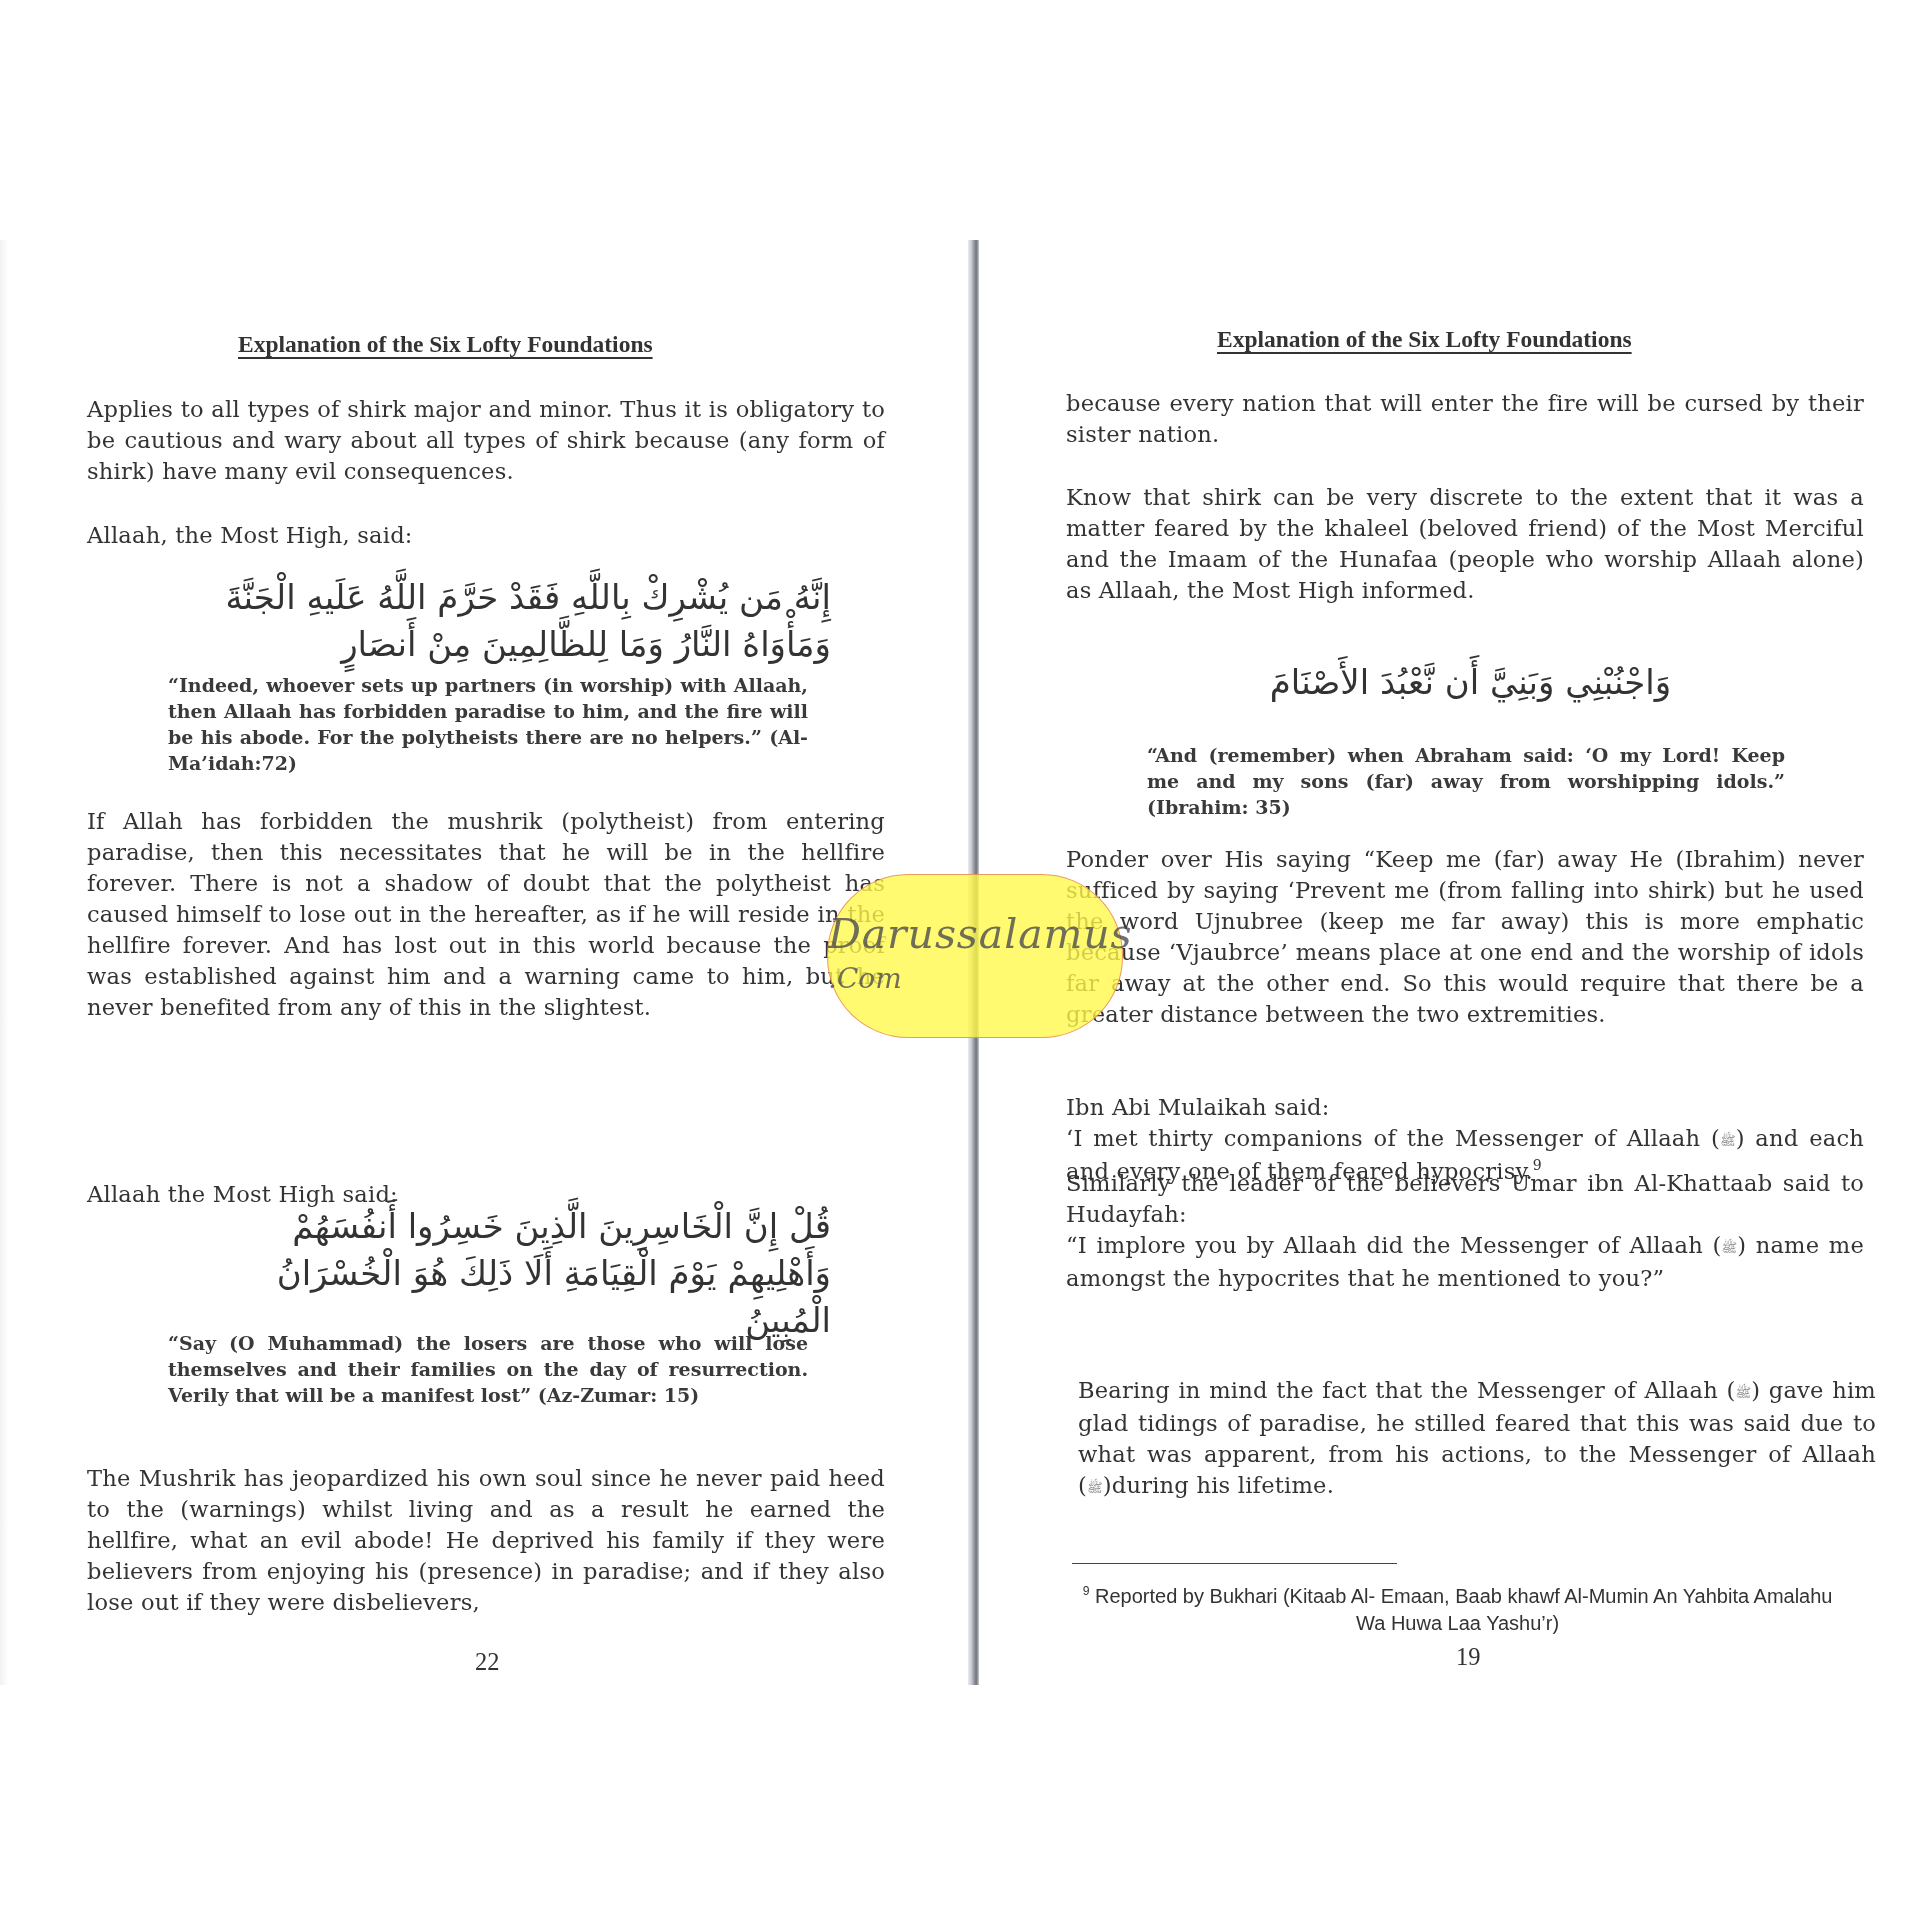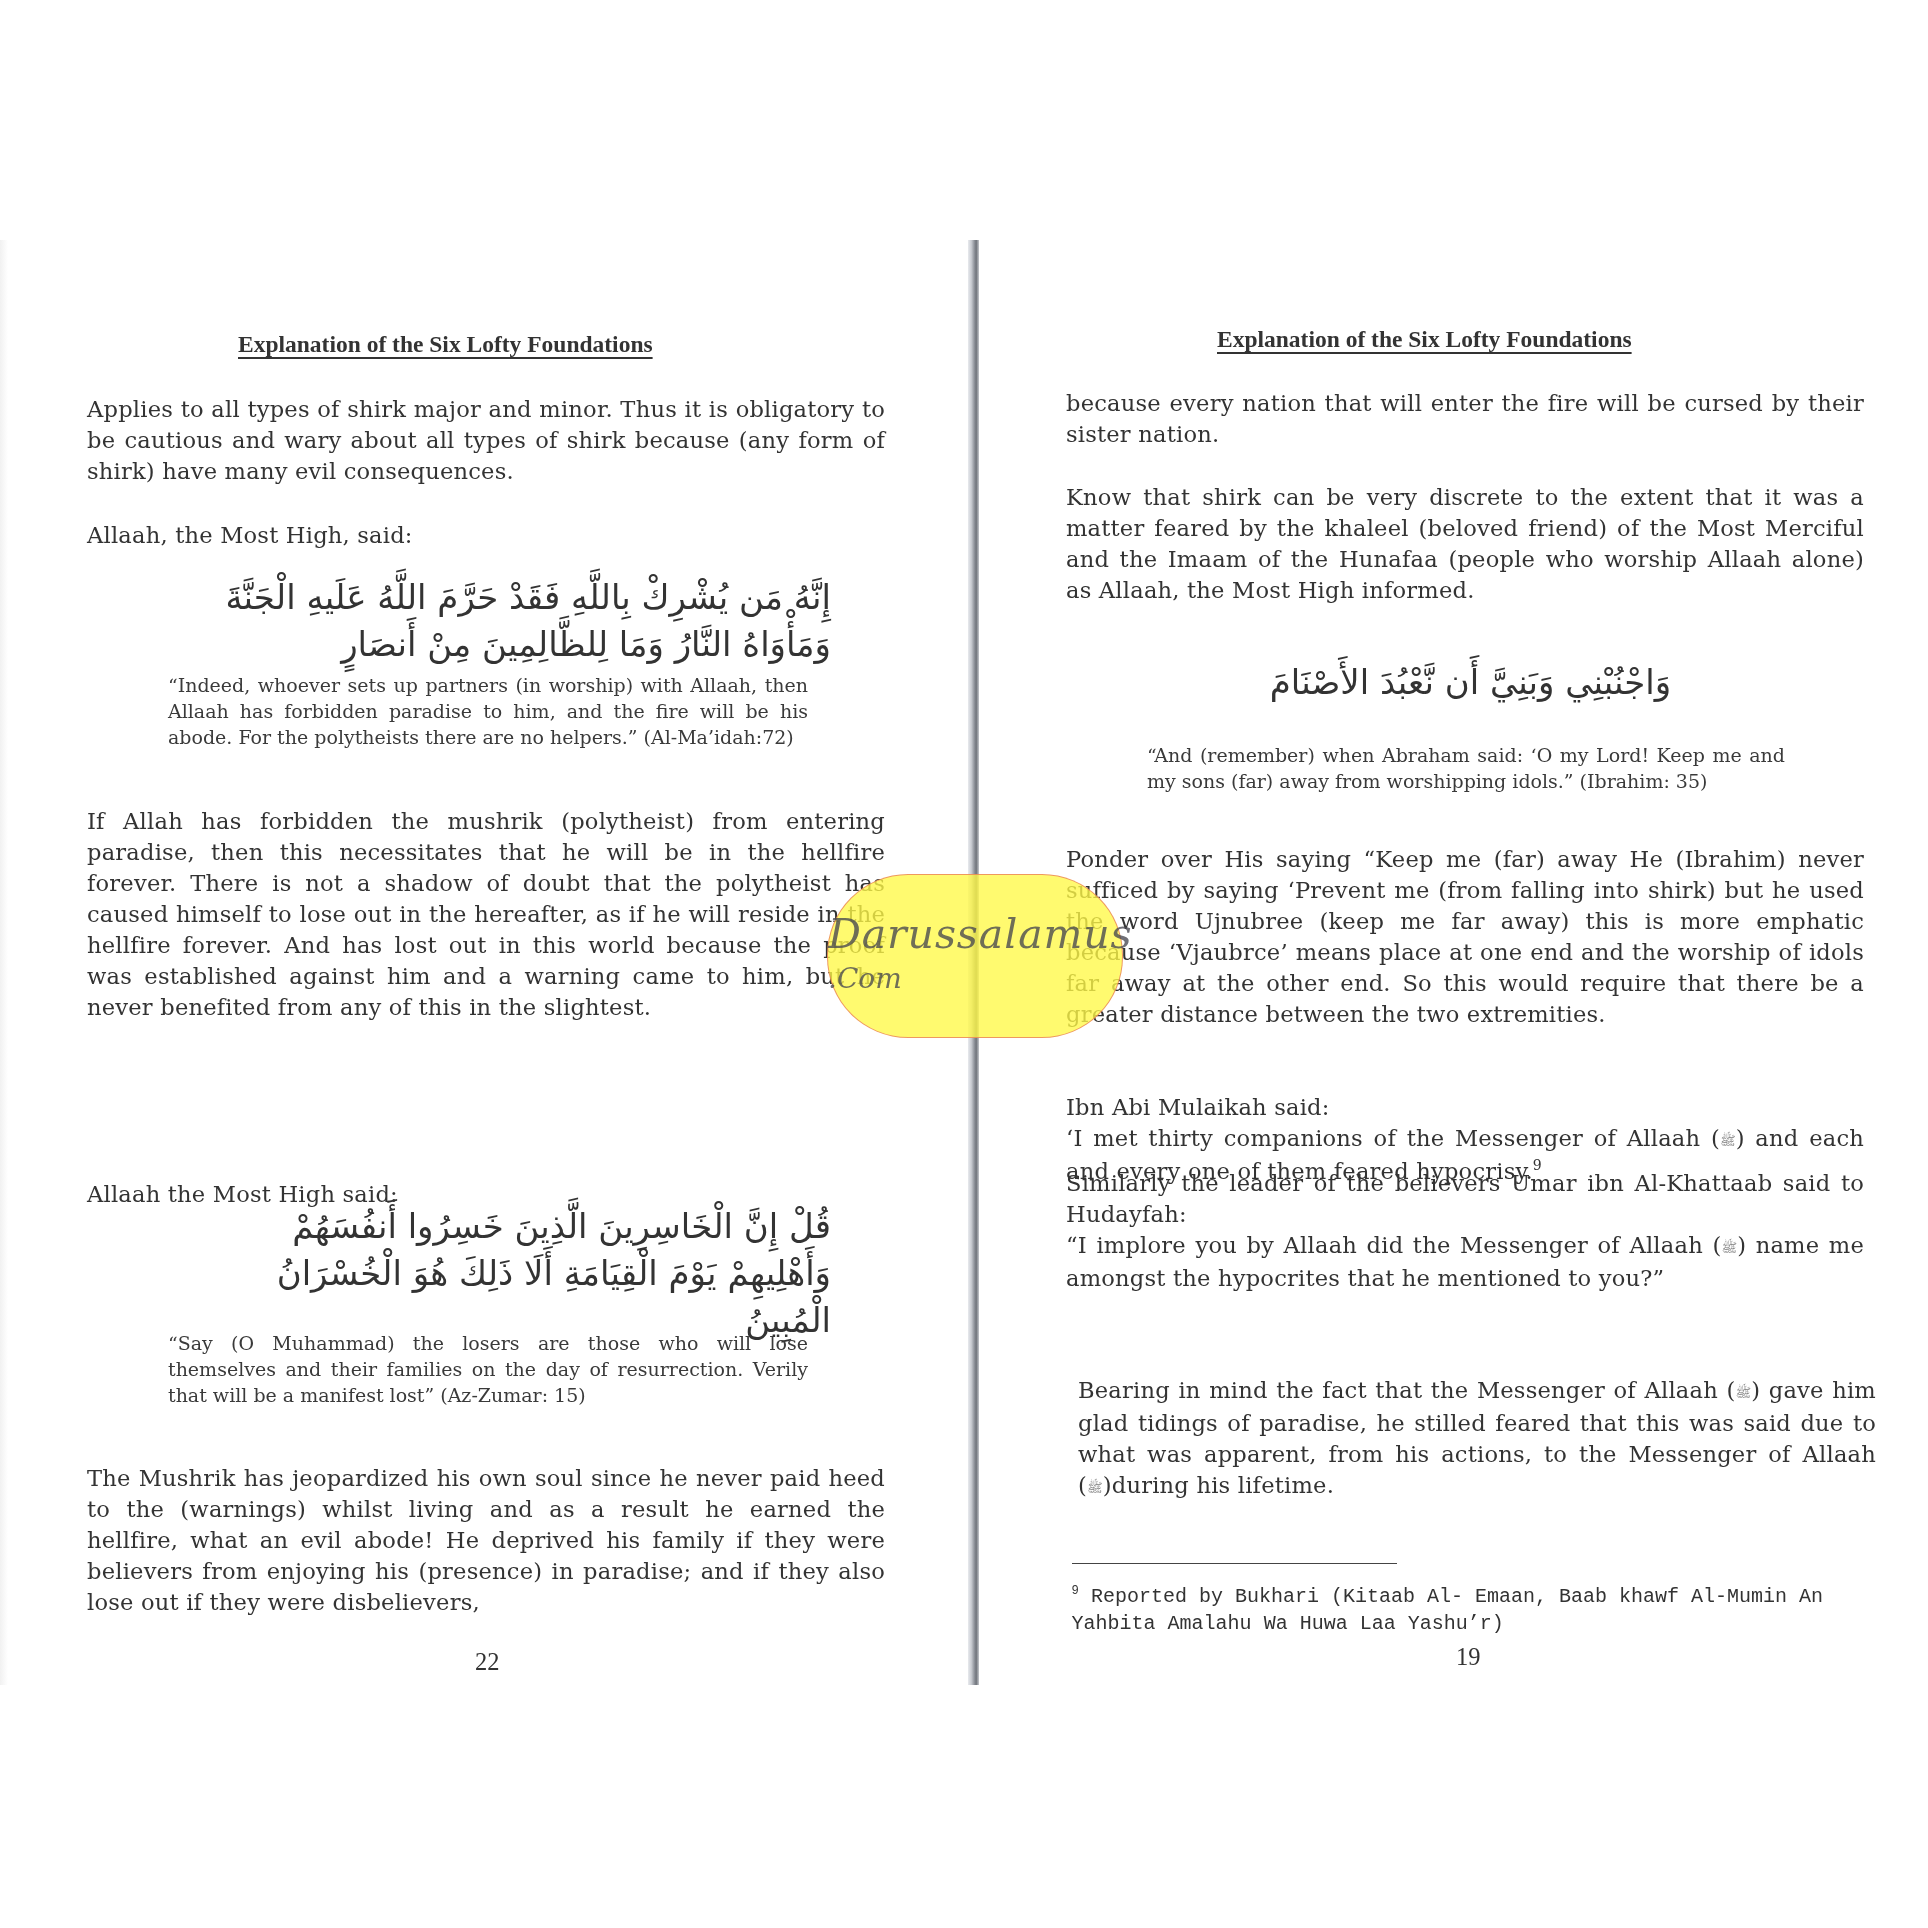--- a/index.html
+++ b/index.html
@@ -21,31 +21,31 @@
   }
   .body-text {
     position:absolute; font-family:"DejaVu Serif", serif; font-size:22.6px; line-height:31px;
     text-align:justify; color:#333; margin:0; letter-spacing:0.2px;
   }
   .arabic {
     position:absolute; direction:rtl; font-family:"DejaVu Sans", sans-serif; font-size:34px;
     line-height:47px; color:#333; margin:0; text-align:right;
   }
   .translation {
-    position:absolute; font-family:"DejaVu Serif", serif; font-weight:normal; font-size:19px;
+    position:absolute; font-family:"DejaVu Serif", serif; font-weight:bold; font-size:19px;
     line-height:26px; text-align:justify; color:#3a3a3a; margin:0;
   }
   .page-number {
     position:absolute; font-family:"Liberation Serif", serif; font-size:24.5px; color:#333;
   }
   .footnote-rule {
     position:absolute; height:0.9px; background:#444;
   }
   .footnote {
-    position:absolute; font-family:Liberation Mono, monospace; font-size:20px; line-height:27px; color:#333; margin:0;
+    position:absolute; font-family:Liberation Sans, sans-serif; font-size:20px; line-height:27px; color:#333; margin:0;text-align:center;
   }
   .footnote sup { font-size:12.2px; }
   sup.fnref { font-size:14px; vertical-align:super; line-height:0; }
   .saw { font-size:13px; color:#777; vertical-align:middle; }
   .watermark {
     position:absolute; left:827px; top:874px; width:294px; height:162px;
     border-radius:81px; background:rgba(255,248,70,0.78); border:1.9px solid rgba(232,120,90,0.75);
     display:flex; flex-direction:column; align-items:flex-start; justify-content:center;
     font-family:"DejaVu Serif", serif; font-style:italic; color:rgba(70,70,80,0.78);
   }

